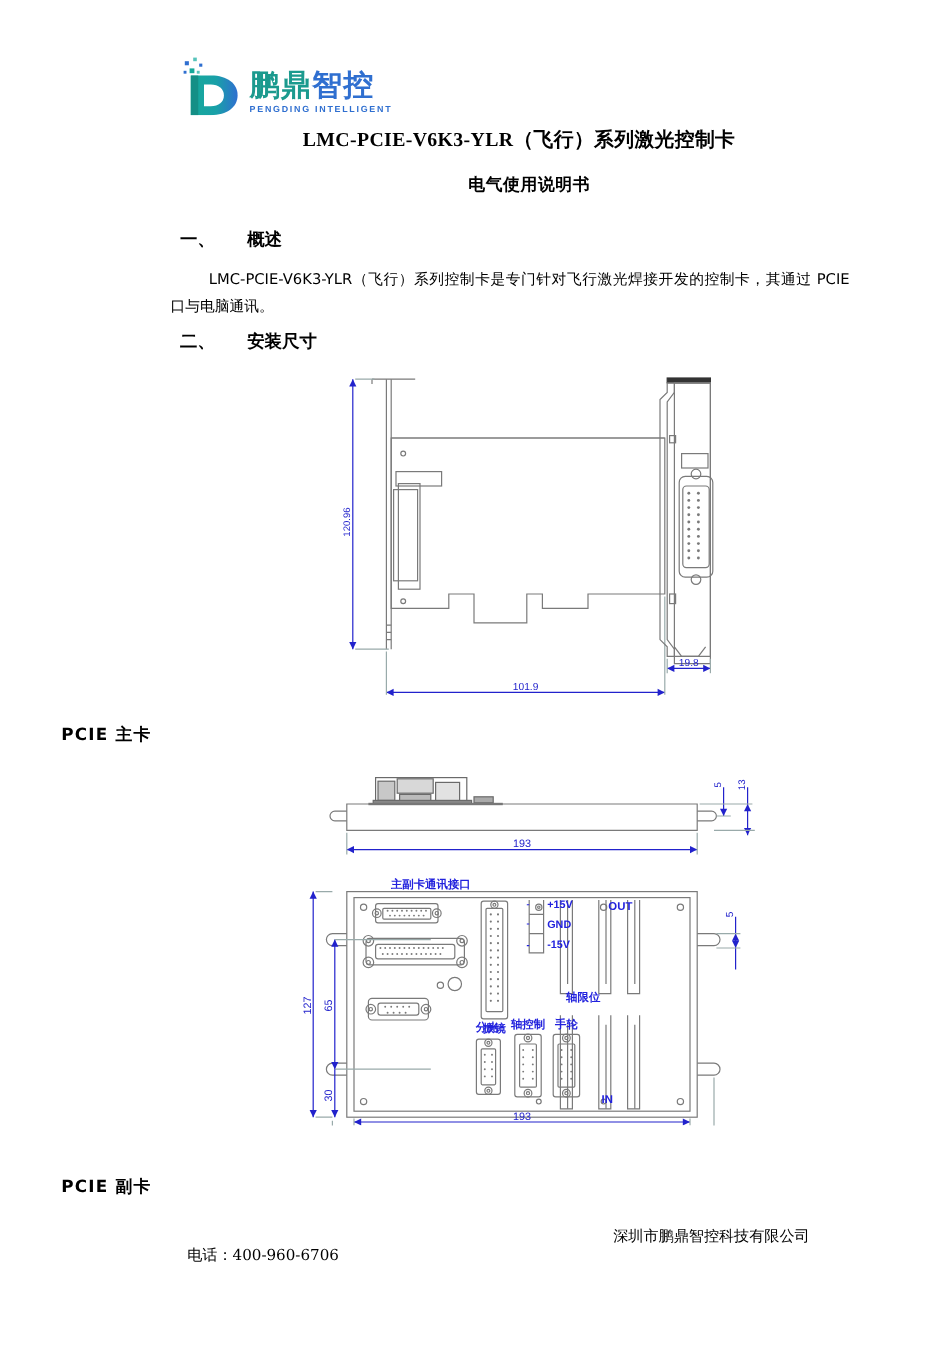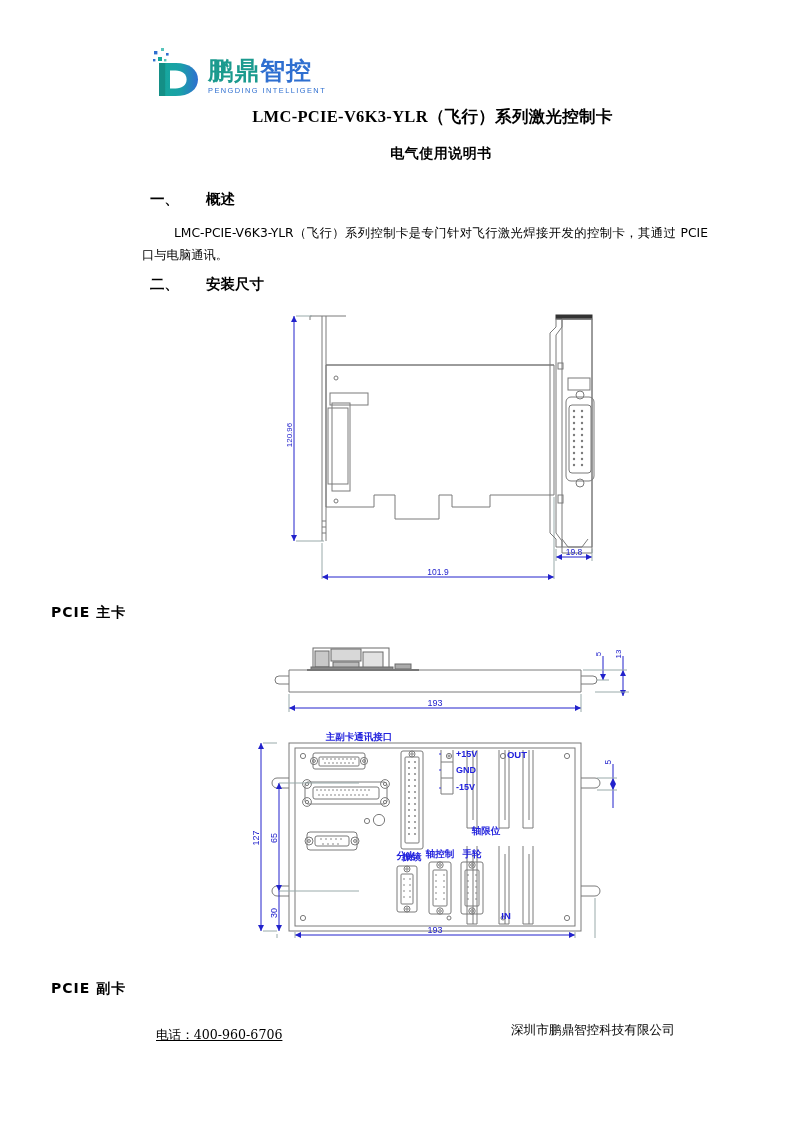--- a/index.html
+++ b/index.html
@@ -11,21 +11,21 @@
   .page{position:relative;width:793px;height:1122px;margin-left:36px;}
 
   
   .logo-wrap{position:absolute;left:114px;top:46px;display:flex;align-items:flex-end;gap:6px;}
   .logo-mark{position:relative;width:52px;height:50px;}
   .logo-mark svg{display:block;}
   .logo-textblock{display:flex;flex-direction:column;justify-content:flex-end;padding-bottom:1px;}
   .logo-cn{font-family:"DejaVu Sans","Liberation Sans",sans-serif;font-size:25px;font-weight:bold;
            letter-spacing:1px;line-height:1;color:#1b9a8e;}
   .logo-cn .b2{color:#2f6fd0;}
-  .logo-en{font-size:7.4px;font-weight:normal;letter-spacing:1.45px;color:#2f6fd0;margin-top:3px;}
+  .logo-en{font-size:7.4px;font-weight:bold;letter-spacing:1.45px;color:#2f6fd0;margin-top:3px;}
 
   
   .doc-title{position:absolute;left:0;right:0;top:106px;text-align:center;
     font-family:Liberation Serif, serif;
     font-size:16.5px;font-weight:bold;letter-spacing:.3px;}
   .doc-subtitle{position:absolute;left:17px;right:0;top:145px;text-align:center;
     font-family:"DejaVu Sans","Liberation Sans",sans-serif;
     font-size:14px;font-weight:bold;letter-spacing:.5px;}
 
   
@@ -45,21 +45,21 @@
   .cap-main{top:604px;}
   .cap-sub{top:980px;}
 
   
   .draw{position:absolute;}
   .d1{left:250px;top:305px;}
   .d2{left:215px;top:638px;}
 
   
   .footer{position:absolute;left:0;right:0;top:1022px;height:24px;}
-  .footer .ft-l{position:absolute;left:120px;top:5px;font-family:"DejaVu Serif","Liberation Serif",serif;font-size:12.6px;text-decoration:underline;}
+  .footer .ft-l{position:absolute;left:120px;top:16px;font-family:"DejaVu Serif","Liberation Serif",serif;font-size:12.6px;}
   .footer .ft-r{position:absolute;left:475px;top:0;font-family:"DejaVu Serif","Liberation Serif",serif;font-size:12.6px;}
 
   text{font-family:"Liberation Sans","DejaVu Sans",sans-serif;}
 </style>
 </head>
 <body>
 
 <div class="page">
 
   <div class="logo-wrap">

